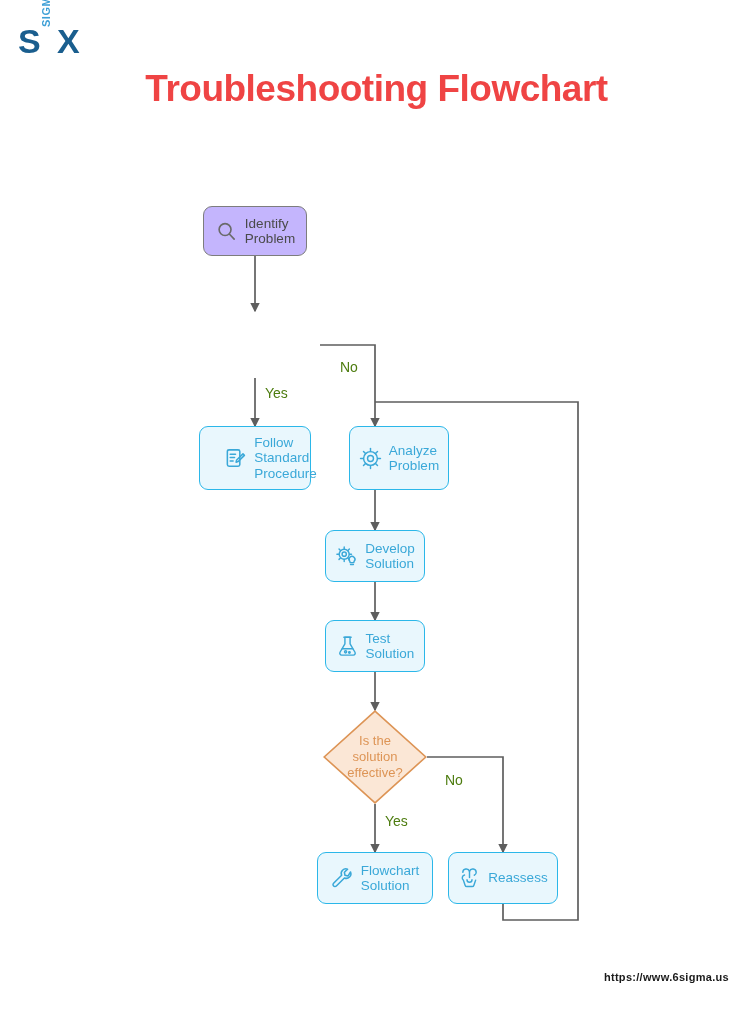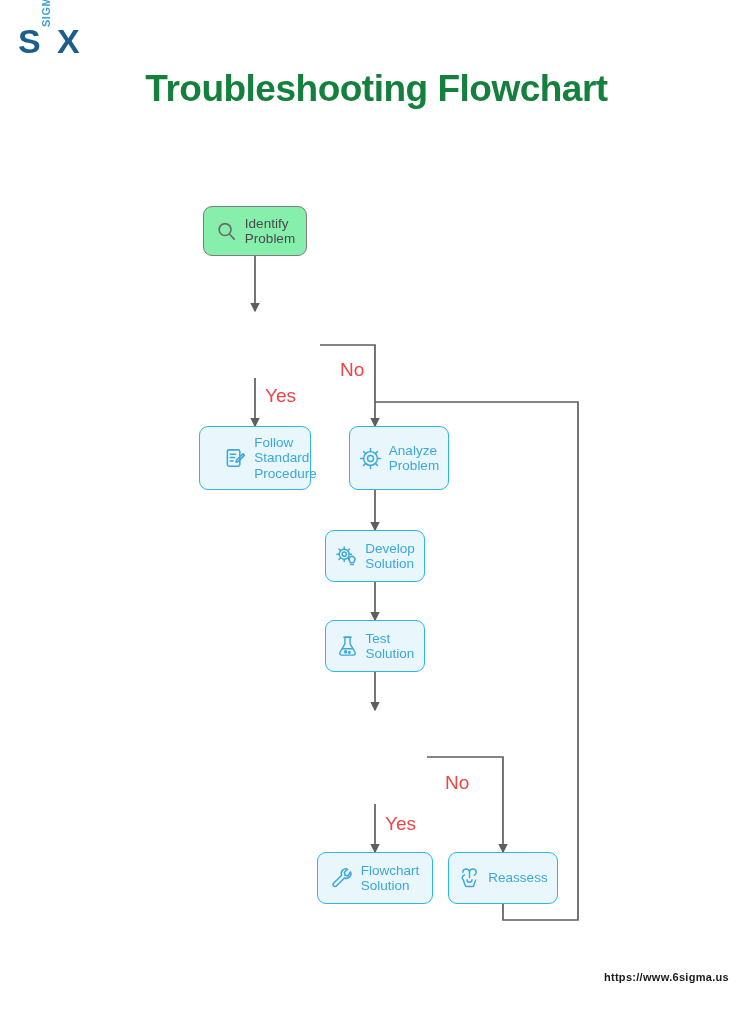--- a/index.html
+++ b/index.html
@@ -52,21 +52,21 @@
   #page-title {
     position: absolute;
     left: 0;
     top: 68px;
     width: 753px;
     text-align: center;
     font-family: "Liberation Sans", sans-serif;
     font-weight: bold;
     font-size: 37px;
     letter-spacing: -0.5px;
-    color: #15803d;
+    color: #ef4444;
   }
 
   
   #flow-canvas {
     position: absolute;
     left: 0;
     top: 0;
     width: 753px;
     height: 1024px;
   }
@@ -101,21 +101,21 @@
   }
   .node-process .node-icon {
     flex: 0 0 auto;
     width: 23px;
     height: 23px;
     display: block;
   }
 
   .node-start {
     border-radius: 9px;
-    background: #86efac;
+    background: #c4b5fd;
     border: 1.5px solid #7d7d7d;
     gap: 7px;
     padding: 0 8px;
   }
   .node-start .node-label {
     font-size: 13.5px;
     line-height: 15.5px;
     color: #4a4a4a;
     text-align: left;
     white-space: pre-line;
@@ -148,22 +148,22 @@
     text-align: center;
     font-size: 13px;
     line-height: 16px;
     color: #dd9455;
     white-space: pre-line;
   }
 
   
   .edge-label {
     position: absolute;
-    font-size: 19px;
-    color: #ef4444;
+    font-size: 14px;
+    color: #4d7c0f;
     white-space: nowrap;
   }
 
   
   #footer-url {
     position: absolute;
     right: 24px;
     top: 971px;
     font-family: "Liberation Sans", sans-serif;
     font-weight: bold;
@@ -289,20 +289,28 @@
         <line x1="8.2" y1="2.4" x2="15.8" y2="2.4"></line>
         <line x1="6.6" y1="14.4" x2="17.4" y2="14.4"></line>
         <circle cx="10" cy="17.6" r="1.1"></circle>
         <circle cx="14" cy="18.2" r="0.8"></circle>
       </svg>
     </span>
     <span class="node-label">Test
 Solution</span>
   </div>
 
+  <div class="node-decision" style="left:323px; top:710px; width:104px; height:94px;">
+    <svg viewBox="0 0 104 94" width="104" height="94">
+      <polygon points="52,1.2 102.8,47 52,92.8 1.2,47" fill="#fbe7d6" stroke="#dd9455" stroke-width="1.6"></polygon>
+    </svg>
+    <span class="node-label">Is the
+solution
+effective?</span>
+  </div>
   <span class="edge-label" style="left:385px; top:813px;">Yes</span>
   <span class="edge-label" style="left:445px; top:772px;">No</span>
 
   <div class="node node-process" style="left:317px; top:852px; width:116px; height:52px;">
     <span class="node-icon">
       <svg viewBox="0 0 24 24" width="23" height="23" fill="none" stroke="#3aa8d8" stroke-width="1.6" stroke-linecap="round" stroke-linejoin="round">
         <path d="M 20.4 5.2 a 4.8 4.8 0 0 1 -6.4 6.2 L 5.6 19.8 a 2 2 0 0 1 -2.9 -2.9 L 11.1 8.6 a 4.8 4.8 0 0 1 6.2 -6.4 L 14 5.5 l 0.6 3.2 l 3.2 0.6 z"></path>
       </svg>
     </span>
     <span class="node-label">Flowchart

